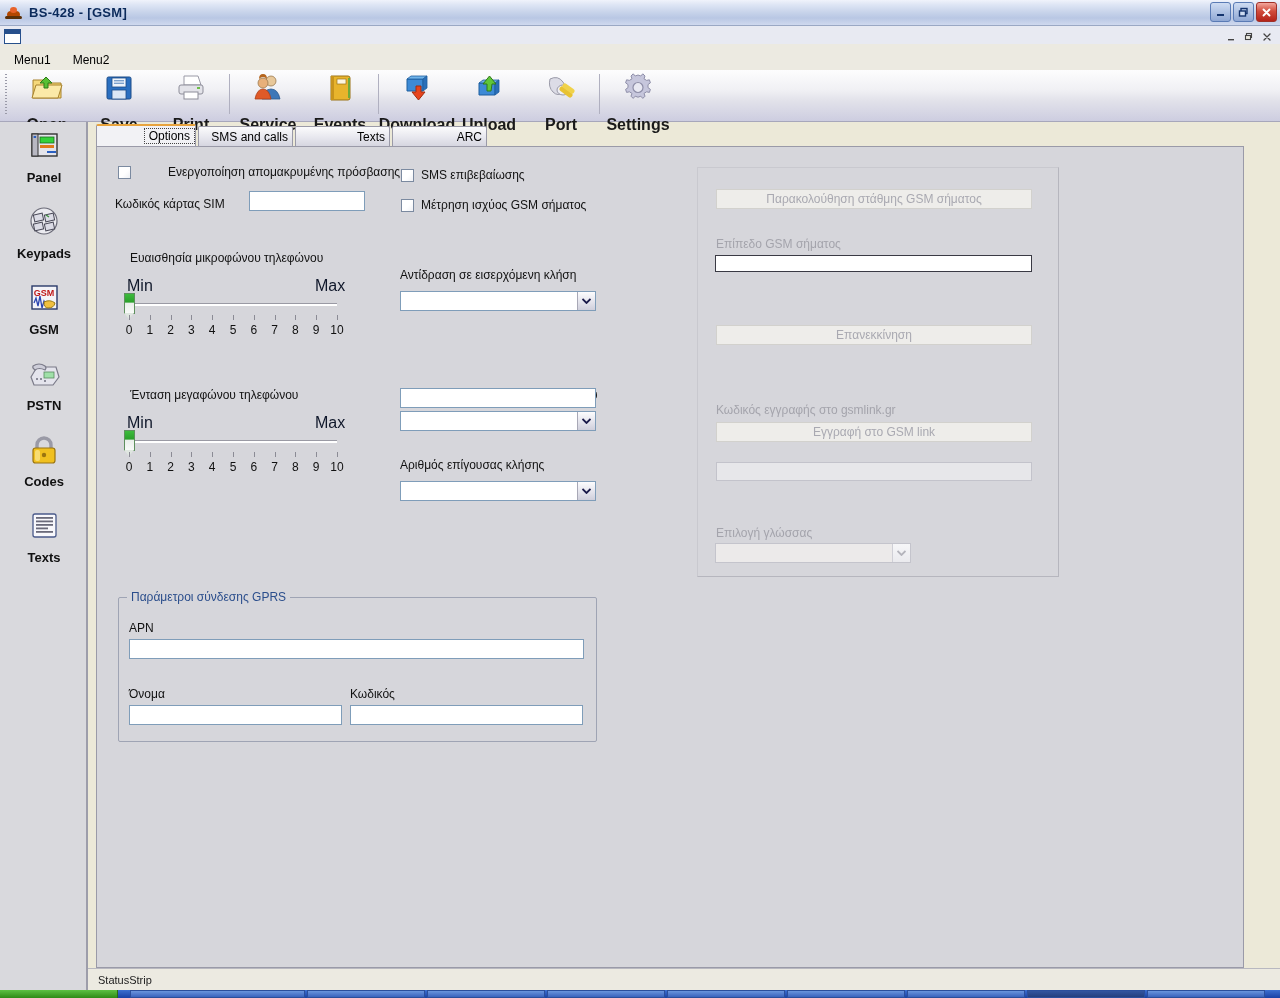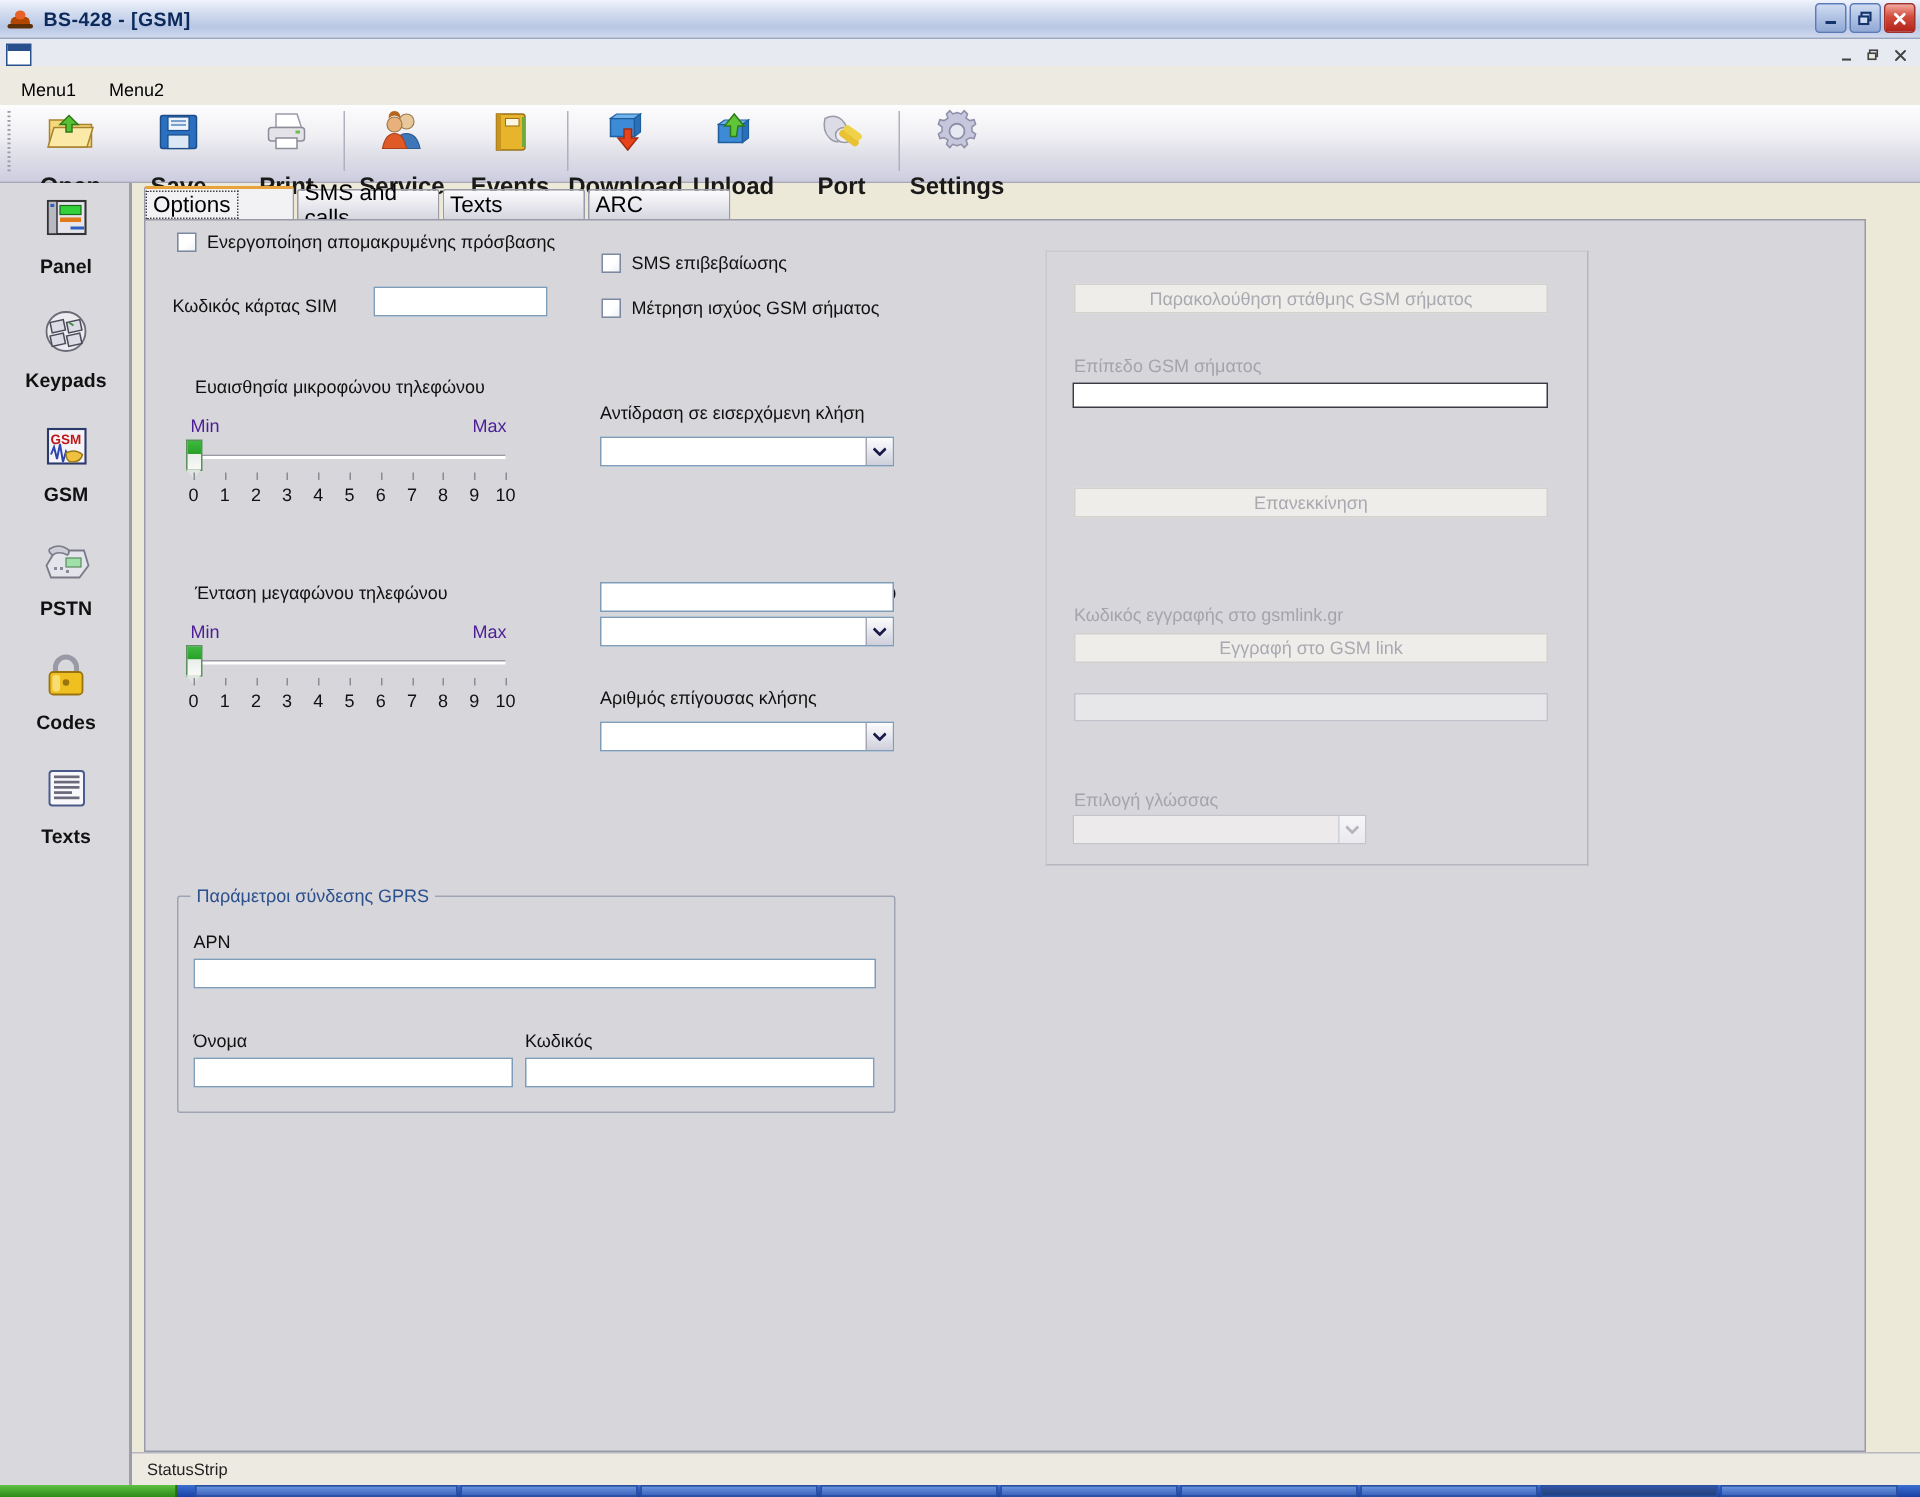--- a/index.html
+++ b/index.html
@@ -125,22 +125,22 @@
   .sb-ico { width: 40px; height: 38px; position: relative; }
   .sb-label { font-size: 13px; font-weight: bold; color: #111; margin-top: 2px; }
 
   
   .tabstrip {
     position: absolute; left: 96px; top: 124px; width: 1148px; height: 22px;
     display: flex; align-items: flex-end;
   }
   .tab {
     height: 20px; box-sizing: border-box;
-    display: flex; align-items: center; justify-content: flex-start;
-    font-size: 15px; color: #000;
+    display: flex; align-items: center; justify-content: flex-end;
+    font-size: 12px; color: #000;
     background: linear-gradient(to bottom, #fbfbfc, #e7e7ee 55%, #d6d6e0);
     border: 1px solid #9a9aa8;
     border-bottom: none;
     margin-right: 2px;
     border-radius: 2px 2px 0 0;
   }
   .tab.active {
     background: #f2f2f5;
     border-top: 2px solid #e8a33d;
     height: 22px;
@@ -189,21 +189,21 @@
   }
   .combo-btn svg { display:block; }
   .combo.disabled { background: #eceaea; border: 1px solid #c4c4cc; }
   .combo.disabled .combo-btn {
     background: linear-gradient(to bottom, #f6f6f8, #eaeaee);
     border-left: 1px solid #cfcfd6;
   }
 
   
   .slider-wrap { position: absolute; }
-  .sld-minmax { position: absolute; font-size: 12px; color: #4c1d95; }
+  .sld-minmax { position: absolute; font-size: 16px; color: #0f172a; }
   .sld-track {
     position: absolute; height: 3px; background: #ffffff;
     border-top: 1px solid #9a9aa4; border-left: 1px solid #9a9aa4;
     box-sizing: border-box;
   }
   .sld-thumb {
     position: absolute; width: 11px; height: 21px;
     background: linear-gradient(to bottom, #3dbb3d 0%, #2aa02a 44%, #e9eeea 46%, #f8faf8 100%);
     border: 1px solid #5e8f5e;
     box-sizing: border-box;
@@ -559,21 +559,21 @@
     <div class="tab" style="width:95px">
       <span class="tab-lbl">Texts</span>
     </div>
     <div class="tab" style="width:95px">
       <span class="tab-lbl">ARC</span>
     </div>
   </div>
 
   <div class="content">
 
-    <div class="chk-row" style="left:21px; top:7px;">
+    <div class="chk-row" style="left:21px; top:18px;gap:30px;">
       <span class="chk"></span>
       <span class="lbl">Ενεργοποίηση απομακρυμένης πρόσβασης</span>
     </div>
 
     <span class="lbl" style="position:absolute; left:18px; top:50px;">Κωδικός κάρτας SIM</span>
     <input class="tbox" style="left: 152px; top: 44px; width: 116px; height: 20px; padding: 0px 3px;" value="">
 
     <div class="chk-row" style="left:304px; top:21px;">
       <span class="chk"></span>
       <span class="lbl">SMS επιβεβαίωσης</span>

